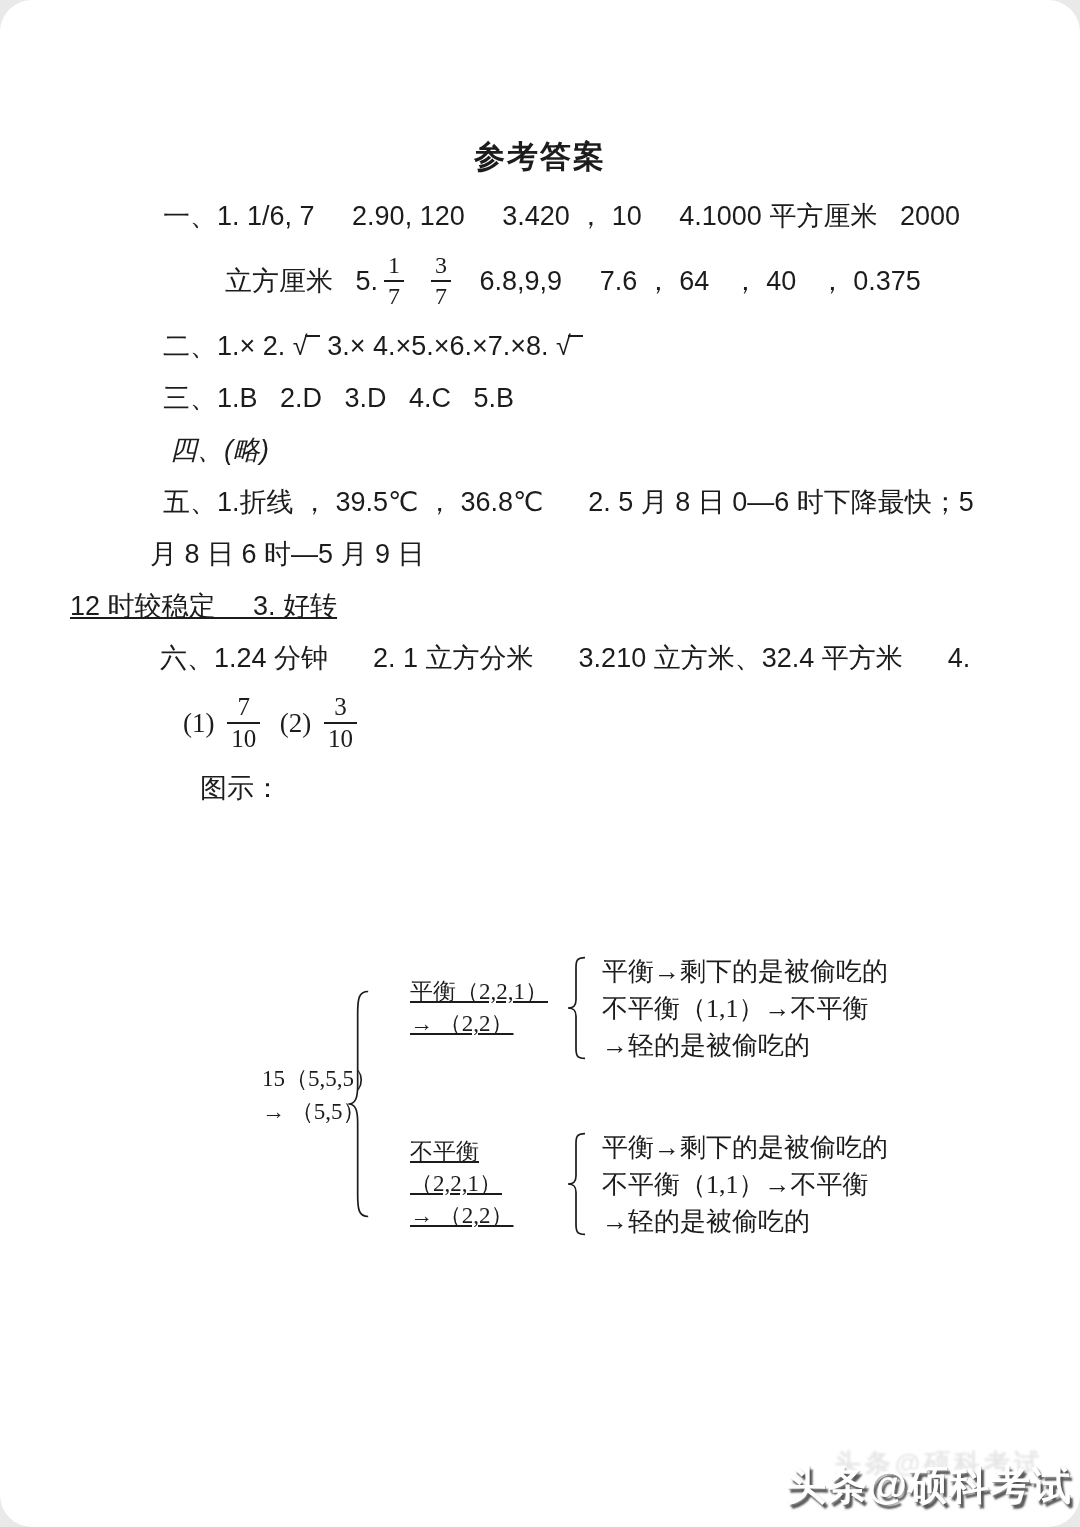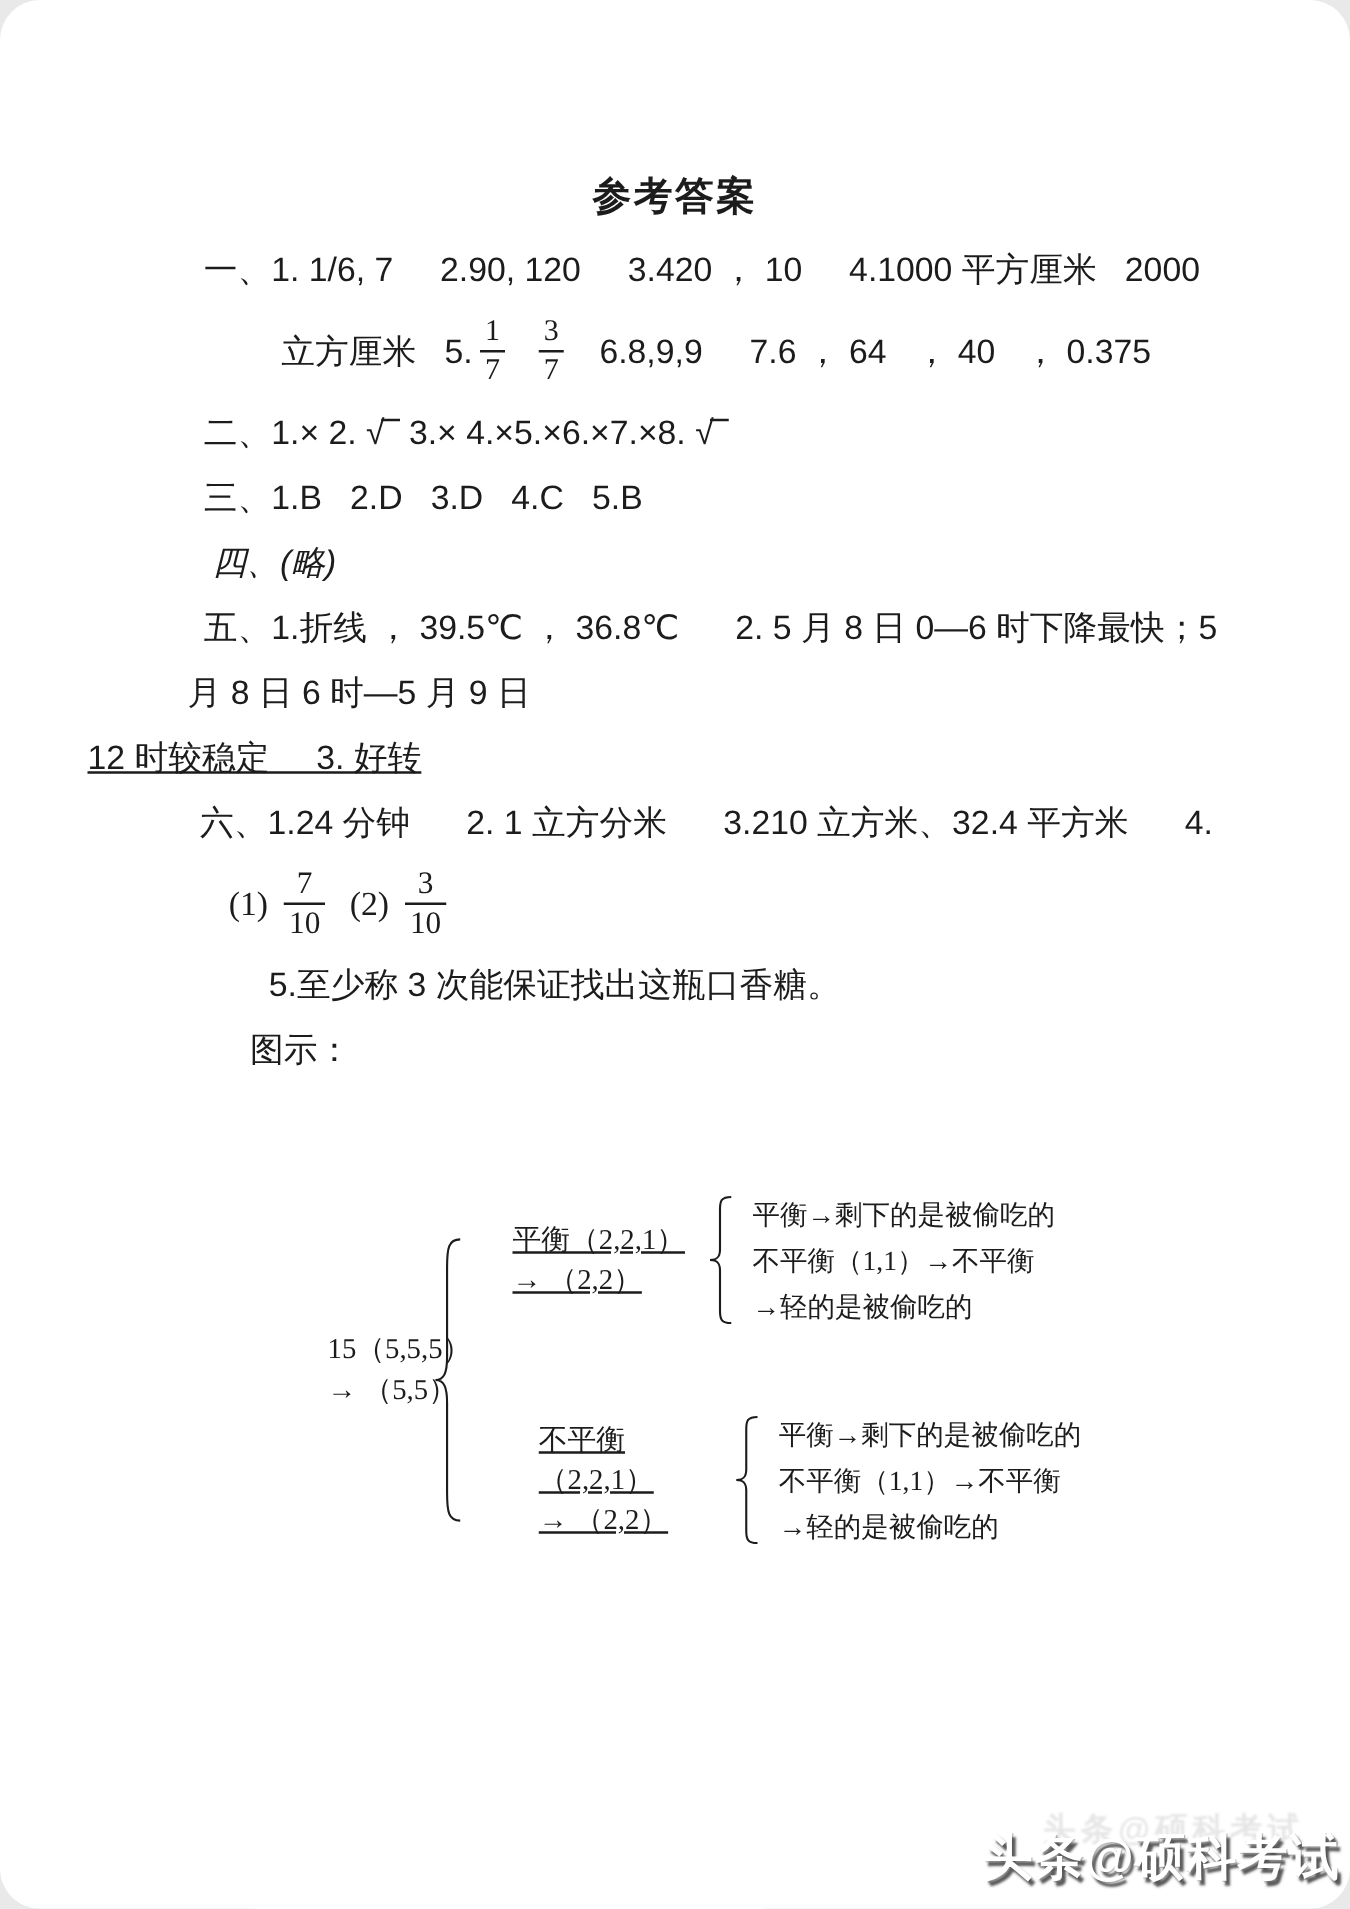--- a/index.html
+++ b/index.html
@@ -68,24 +68,24 @@
     left:262px;top:942px;
     width:600px;height:310px;
     font-family:"Liberation Serif","DejaVu Serif",serif;
     font-size:23px;
   }
   .root{position:absolute;left:0;top:120px;line-height:33px;}
   .brace{stroke:#1c1c1c;fill:none;}
   .big-brace{position:absolute;left:84px;top:46px;width:28px;height:232px;}
   .branch{position:absolute;left:148px;display:flex;align-items:center;height:108px;}
   .branch.upper{top:12px;}
-  .branch.lower{top:188px;margin-left:21px;}
+  .branch.lower{top:188px;}
   .branch-label{line-height:32px;min-width:148px;padding-right:8px;text-decoration:underline;}
   .small-brace{width:24px;height:104px;flex:0 0 auto;}
-  .outcomes{padding-left:12px;line-height:37px;font-size:22px;white-space:nowrap;}
+  .outcomes{padding-left:12px;line-height:37px;font-size:26px;white-space:nowrap;}
 
   
   .watermark{
     position:absolute;
     right:8px;bottom:14px;
     font-size:40px;
     font-weight:bold;
     color:#ffffff;
     text-shadow:3px 4px 2px rgba(70,70,70,0.9),1px 1px 0 rgba(150,150,150,0.6);
     letter-spacing:1px;
@@ -172,23 +172,20 @@
         <span class="num">7</span>
         <span class="den">10</span>
       </span>
       <span style="font-family:'Liberation Serif',serif;">  (2) </span>
       <span class="frac big">
         <span class="num">3</span>
         <span class="den">10</span>
       </span>
     </div>
 
-    <div class="line ind-d">
-      <span>5.至少称 3 次能保证找出这瓶口香糖。</span>
-    </div>
 
     <div class="line ind-e">
       <span>图示：</span>
     </div>
   </div>
 
   <div class="diagram">
 
     <div class="root">
       <div>15（5,5,5）</div>

